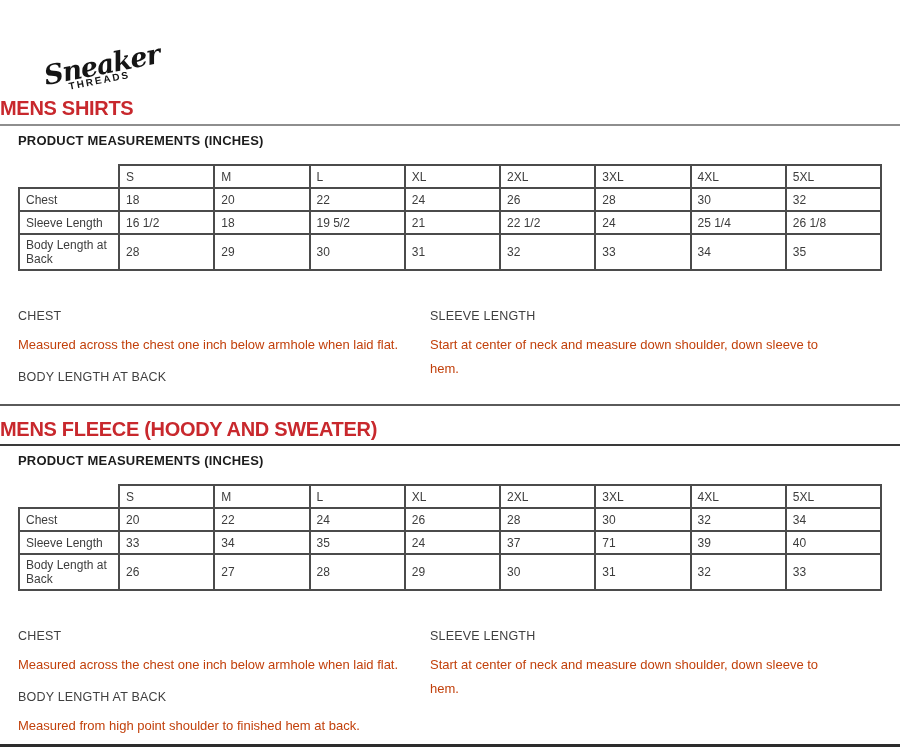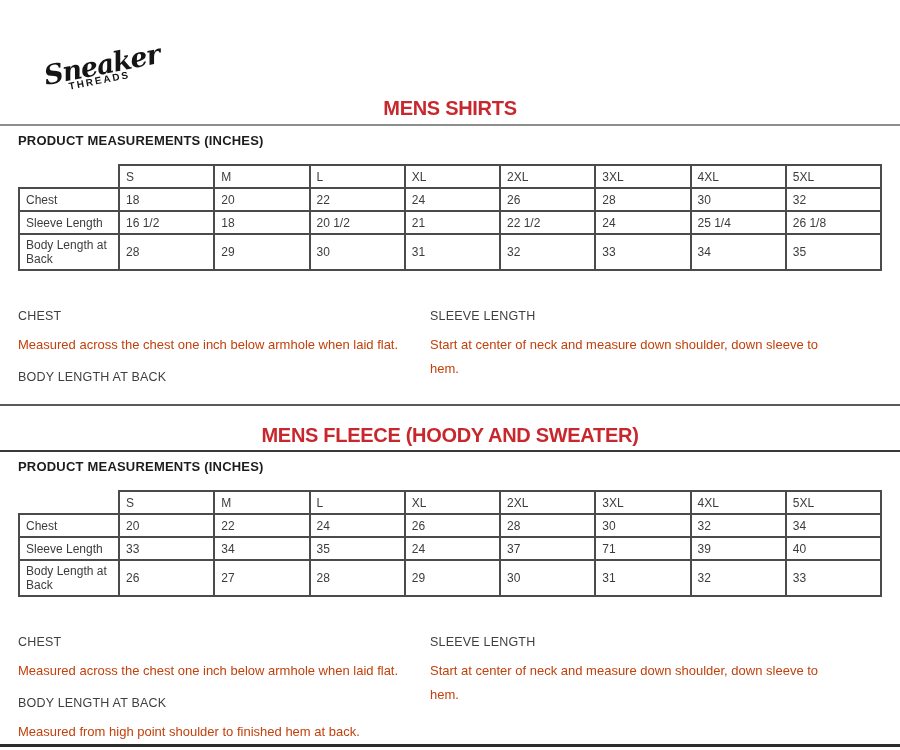--- a/index.html
+++ b/index.html
@@ -6,23 +6,23 @@
   html,body { background:#ffffff; }
   body { font-family:"Liberation Sans", sans-serif; color:#3f3f3f; }
   .page { position:relative; width:900px; height:750px; background:#fff; overflow:hidden; }
 
   
   .logo { position:absolute; left:44px; top:52px; transform:rotate(-11deg); color:#151515; }
   .logo-script { font-family:"DejaVu Serif", serif; font-style:italic; font-weight:bold; font-size:27px; line-height:26px; letter-spacing:-1px; }
   .logo-sub { font-size:10px; font-weight:bold; letter-spacing:2px; margin-left:22px; margin-top:-4px; }
 
   
-  .section-title { text-align:center; font-weight:bold; font-size:20px; line-height:24px; letter-spacing:-0.3px; color:#c8282d; }
+  .section-title { font-weight:bold; font-size:20px; line-height:24px; letter-spacing:-0.3px; color:#c8282d; }
   .title-1 { margin-top:96px; }
-  .title-2 { margin-top:17px; }
+  .title-2 { margin-top:11px; }
   .rule { width:100%; border:0; }
   .rule-gray  { height:2px; background:#8e8e8e; margin-top:4px; }
   .rule-mid   { height:2px; background:#5a5a5a; margin-top:10px; }
   .rule-dark  { height:2px; background:#3a3a3a; margin-top:3px; }
   .rule-bottom { position:absolute; left:0; bottom:3px; width:100%; height:3px; background:#2c2c2c; }
 
   .subtitle { margin:7px 16px 0 18px; font-size:13px; line-height:16px; font-weight:bold; color:#1c1c1c; letter-spacing:0.2px; }
 
   
   table.size-table { border-collapse:collapse; margin:15px 18px 0 18px; width:864px; table-layout:fixed; }
@@ -80,21 +80,21 @@
           <td>24</td>
           <td>26</td>
           <td>28</td>
           <td>30</td>
           <td>32</td>
         </tr>
         <tr>
           <td class="rowlabel">Sleeve Length</td>
           <td>16 1/2</td>
           <td>18</td>
-          <td>20 1/2</td>
+          <td>19 5/2</td>
           <td>21</td>
           <td>22 1/2</td>
           <td>24</td>
           <td>25 1/4</td>
           <td>26 1/8</td>
         </tr>
         <tr>
           <td class="rowlabel">Body Length at Back</td>
           <td>28</td>
           <td>29</td>

